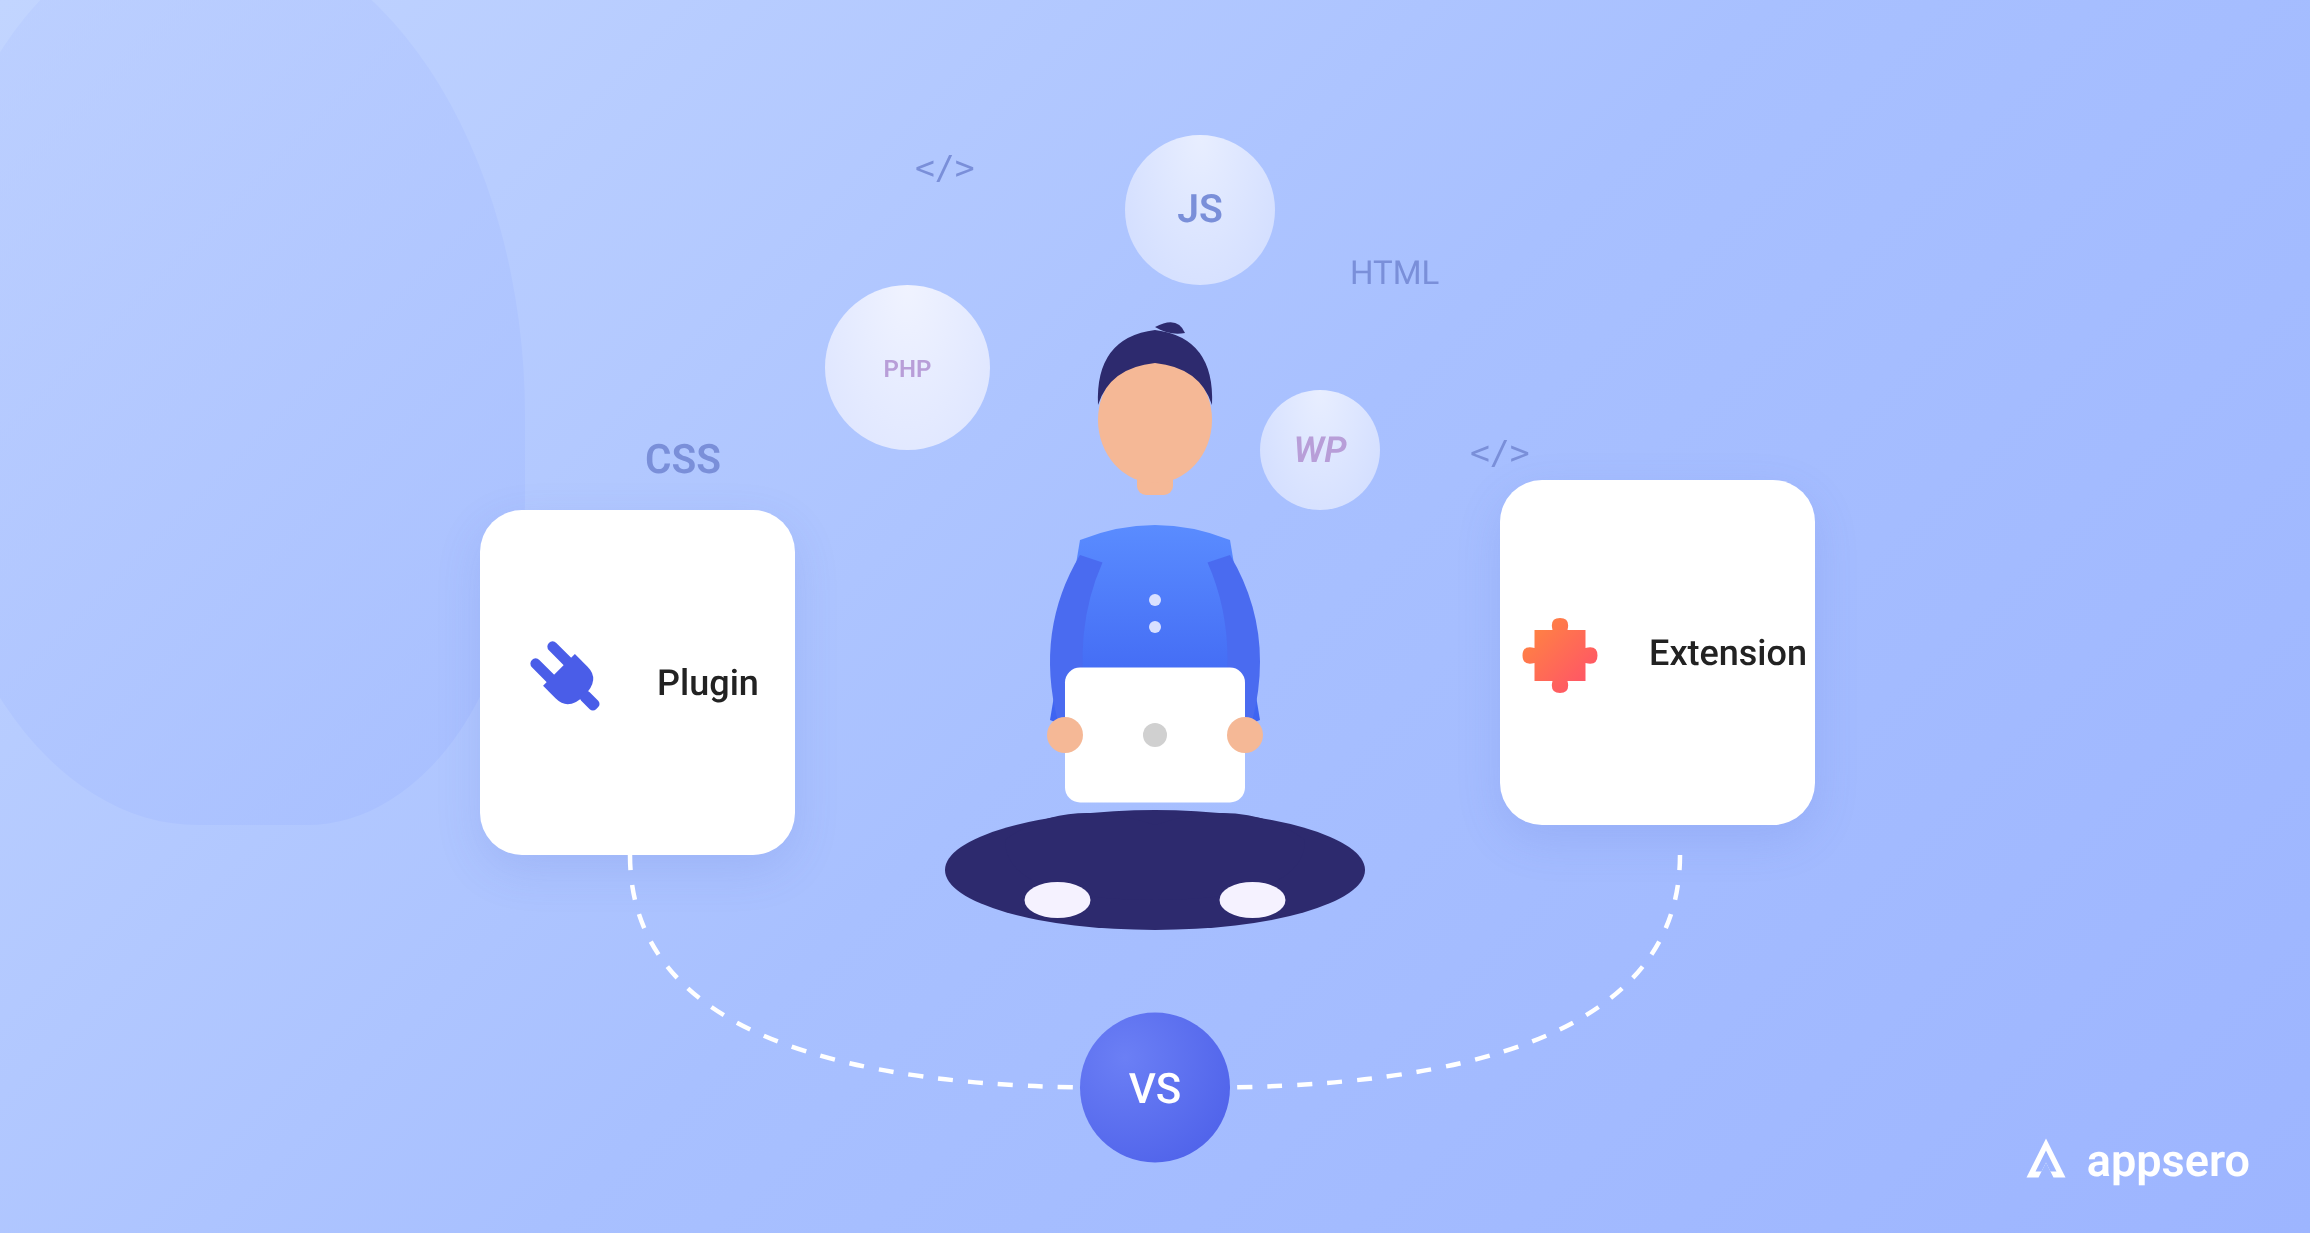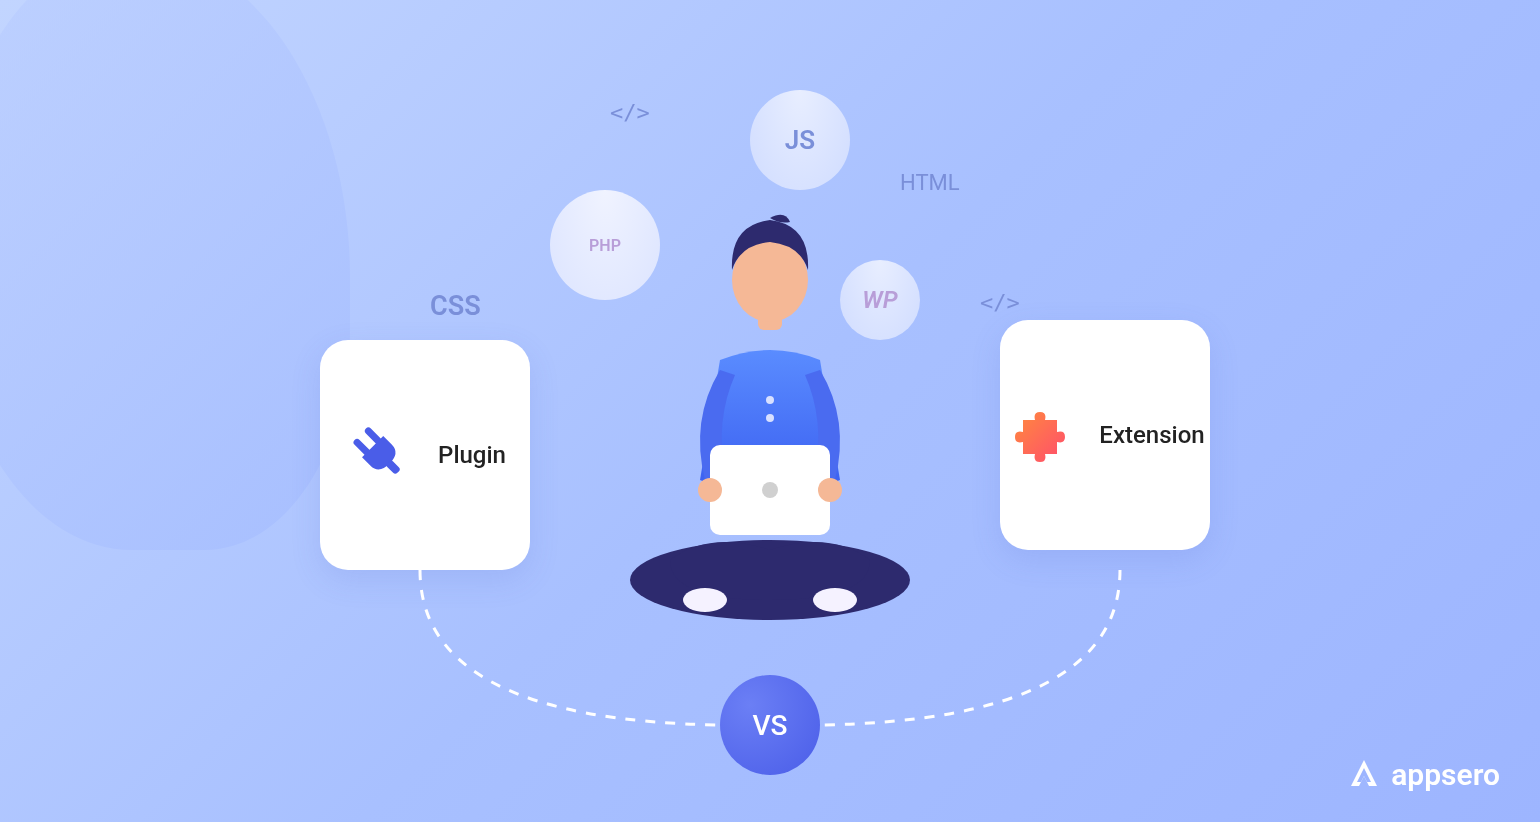--- a/index.html
+++ b/index.html
@@ -141,21 +141,21 @@
     width: 900px;
     height: 220px;
     pointer-events: none;
   }
 
   .brand {
     position: absolute;
     bottom: 30px;
     right: 40px;
     display: flex;
-    align-items: center;
+    align-items: flex-start;
     gap: 10px;
     color: #fff;
   }
   .brand-text { font-size: 30px; font-weight: 600; }
 </style>
 </head>
 <body>
 
 <div class="bg-wave-left"></div>
 

